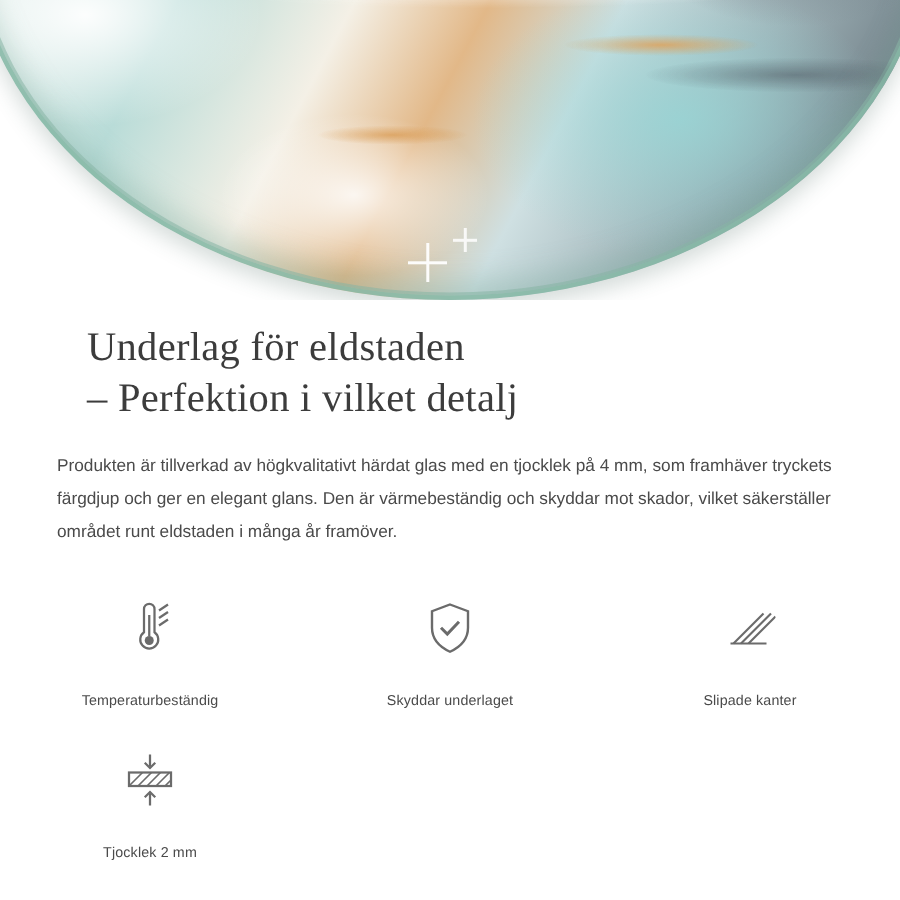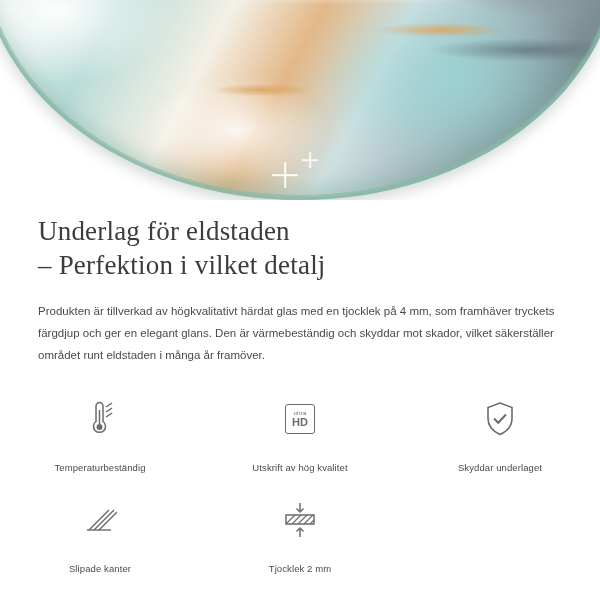--- a/index.html
+++ b/index.html
@@ -85,21 +85,21 @@
   .sparkle.s2:after { height: 16px; }
 
   
   .content { position: absolute; top: 214px; left: 0; width: 600px; }
   .headline {
     font-family: "Liberation Serif", serif;
     font-size: 27px;
     line-height: 34px;
     color: #3c3c3c;
     font-weight: 400;
-    padding: 0 38px;
+    padding: 0 58px;
     letter-spacing: .2px;
   }
   .headline .line2 { display: block; }
   .body-copy {
     margin-top: 18px;
     padding: 0 38px;
     font-size: 11.5px;
     line-height: 22px;
     color: #4a4a4a;
   }
@@ -176,29 +176,20 @@
           <line x1="16.5" y1="10" x2="16.5" y2="24"></line>
           <circle cx="16.5" cy="27" r="3" fill="#6b6b6b" stroke="none"></circle>
           <line x1="23" y1="7" x2="29" y2="3"></line>
           <line x1="23" y1="12" x2="29" y2="8"></line>
           <line x1="23" y1="17" x2="29" y2="13"></line>
         </svg>
       </div>
       <div class="caption">Temperaturbeständig</div>
     </div>
 
-    <div class="feature">
-      <div class="icon">
-        <div class="ultrahd">
-          <span class="t1">ultra</span>
-          <span class="t2">HD</span>
-        </div>
-      </div>
-      <div class="caption">Utskrift av hög kvalitet</div>
-    </div>
 
     <div class="feature">
       <div class="icon">
         <svg width="34" height="38" viewBox="0 0 34 38" fill="none" stroke="#6b6b6b" stroke-width="1.6">
           <path d="M17 3l12 4.5v11c0 8-5.5 13-12 16-6.5-3-12-8-12-16v-11z"></path>
           <path d="M11 18.5l4.2 4.2L23 14.5" stroke-width="2"></path>
         </svg>
       </div>
       <div class="caption">Skyddar underlaget</div>
     </div>

